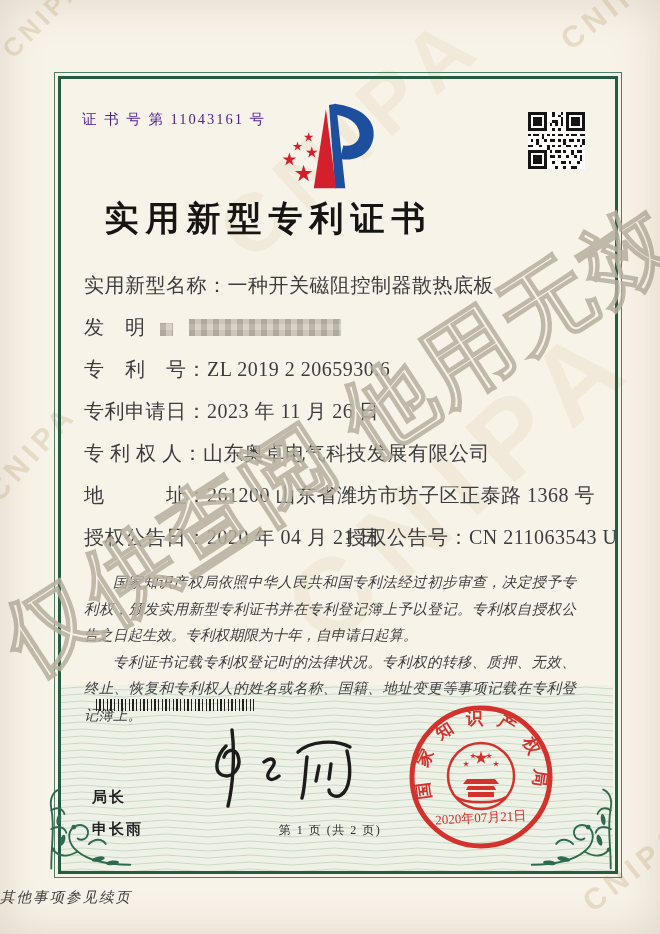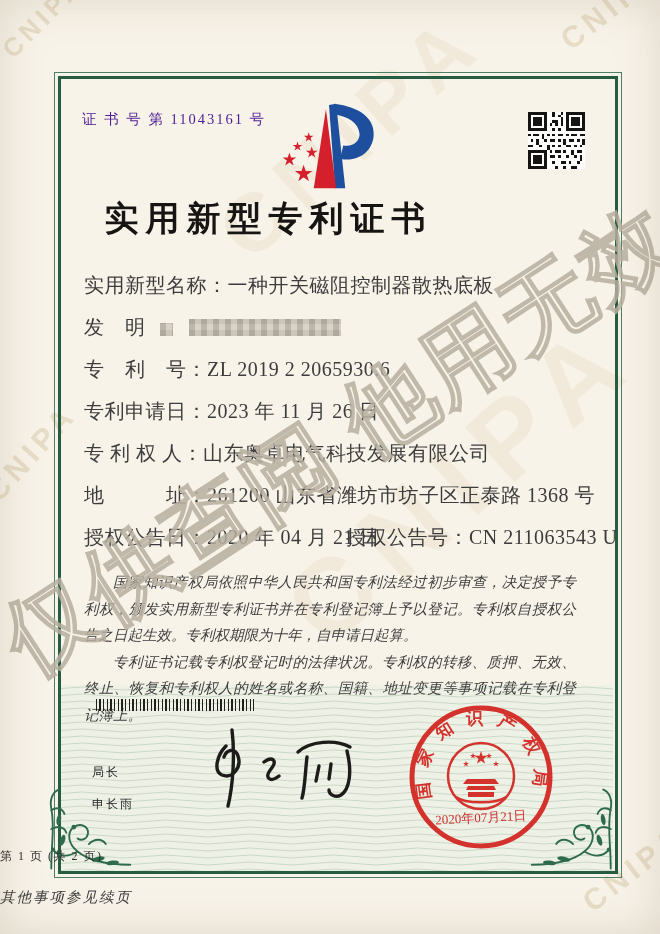--- a/index.html
+++ b/index.html
@@ -52,26 +52,26 @@
   .mosaic-lg{width:152px;height:17px;margin-left:16px;}
 
   
   .body-text{position:absolute;left:84px;top:553px;width:492px;z-index:10;
     font-size:14.5px;font-style:italic;line-height:26.5px;color:#3e3e3e;text-align:justify;margin-top:16px;}
   .body-text p{margin:0;text-indent:2em;}
 
   
   .barcode{position:absolute;left:96px;top:699px;width:158px;height:12px;z-index:10;
     background:repeating-linear-gradient(90deg,#23201c 0 1.5px,transparent 1.5px 3px,#23201c 3px 5.5px,transparent 5.5px 7px,#23201c 7px 8px,transparent 8px 11px);}
-  .signer{position:absolute;left:92px;top:756px;z-index:10;
-    font-family:"Liberation Sans",sans-serif;font-size:12px;font-weight:400;
+  .signer{position:absolute;left:92px;top:781px;z-index:10;
+    font-family:"Liberation Sans",sans-serif;font-size:15px;font-weight:700;
     letter-spacing:2px;color:#232323;line-height:32px;}
   .sig{position:absolute;left:198px;top:724px;width:178px;height:90px;z-index:11;}
   .seal{position:absolute;left:406px;top:700px;width:150px;height:158px;z-index:40;opacity:.93;}
-  .page-info{position:absolute;left:0;top:848px;width:660px;text-align:left;
+  .page-info{position:absolute;left:0;top:822px;width:660px;text-align:center;
     font-size:12px;letter-spacing:1.5px;color:#2f2f2f;z-index:10;}
   .cont-note{position:absolute;left:0;top:888px;width:660px;
     font-size:14.5px;font-style:italic;letter-spacing:2px;color:#3c3c3c;z-index:10;}
 </style>
 </head>
 <body>
 
 <div class="page">
 
   <div class="wm-brand wm-b1">CNIPA</div>

